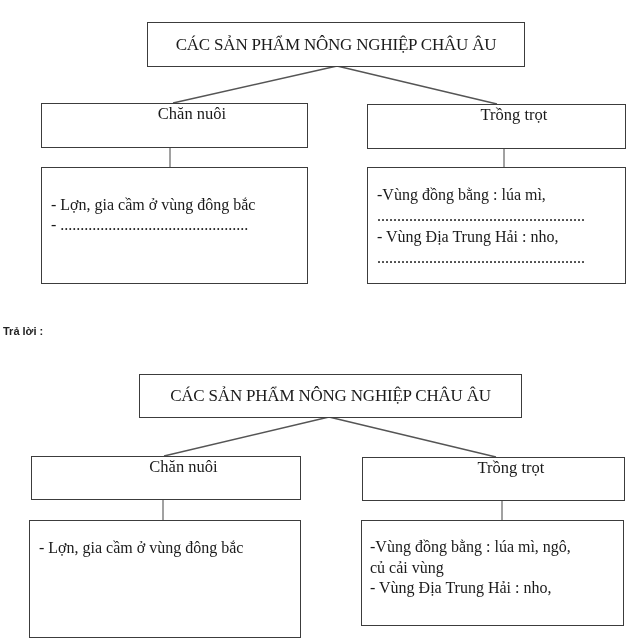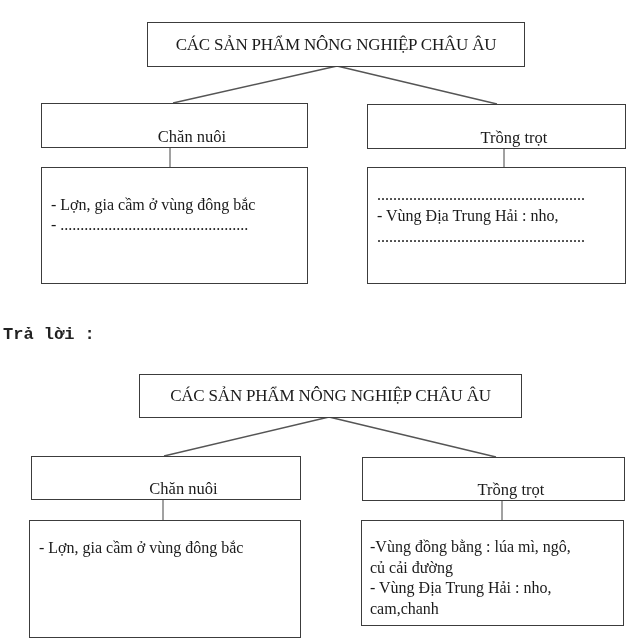--- a/index.html
+++ b/index.html
@@ -6,27 +6,27 @@
   body { width: 635px; height: 644px; position: relative; overflow: hidden; }
   .diagram { position: absolute; left: 0; width: 635px; }
   .lines { position: absolute; left: 0; top: 0; width: 635px; pointer-events: none; }
   .box {
     position: absolute; box-sizing: border-box;
     border: 1px solid #3c3c3c; background: #ffffff;
     font-family: "Liberation Serif", "DejaVu Serif", serif;
     color: #1a1a1a;
   }
   .box.head { display: flex; align-items: center; justify-content: center; font-size: 17px; letter-spacing: -0.2px; text-align: right; }
-  .box.cat { display: flex; align-items: flex-end; justify-content: center; font-size: 16.5px; padding-left: 35px; }
+  .box.cat { display: flex; align-items: flex-start; justify-content: center; font-size: 16.5px; padding-left: 35px; }
   .box.content { font-size: 16px; line-height: 20.5px; padding: 0 0 0 9px; }
   .content .line { display: block; white-space: nowrap; }
   .answer-label {
     position: absolute; left: 3px; top: 325px;
-    font-family: Liberation Mono, monospace;
-    font-weight: bold; font-size: 17px; color: #222222;
+    font-family: Liberation Sans, sans-serif;
+    font-weight: bold; font-size: 11px; color: #222222;
   }
 </style>
 </head>
 <body>
 
 <div class="diagram" style="top:0;height:300px;">
   <svg class="lines" width="635" height="300">
     <line x1="337" y1="66" x2="173" y2="103" stroke="#555" stroke-width="1.3"></line>
     <line x1="337" y1="66" x2="497" y2="104" stroke="#555" stroke-width="1.3"></line>
     <line x1="170" y1="147" x2="170" y2="167" stroke="#444" stroke-width="1"></line>
@@ -44,20 +44,21 @@
   <div class="box cat" style="left:367px;top:104px;width:259px;height:45px;">
     <span>Trồng trọt</span>
   </div>
 
   <div class="box content" style="left:41px;top:167px;width:267px;height:117px;padding-top:27px;line-height:20px;">
     <span class="line">- Lợn, gia cầm ở vùng đông bắc</span>
     <span class="line">- ...............................................</span>
   </div>
 
   <div class="box content" style="left:367px;top:167px;width:259px;height:117px;padding-top:16px;line-height:21px;">
+    <span class="line">-Vùng đồng bằng : lúa mì,</span>
     <span class="line">....................................................</span>
     <span class="line">- Vùng Địa Trung Hải : nho,</span>
     <span class="line">....................................................</span>
   </div>
 </div>
 
 <div class="answer-label">Trả lời :</div>
 
 <div class="diagram" style="top:0;height:644px;">
   <svg class="lines" width="635" height="644">
@@ -78,17 +79,16 @@
   <div class="box cat" style="left:362px;top:457px;width:263px;height:44px;">
     <span>Trồng trọt</span>
   </div>
 
   <div class="box content" style="left:29px;top:520px;width:272px;height:118px;padding-top:16px;line-height:21px;">
     <span class="line">- Lợn, gia cầm ở vùng đông bắc</span>
   </div>
 
   <div class="box content" style="left:361px;top:520px;width:263px;height:106px;padding-top:16px;padding-left:8px;line-height:20.5px;">
     <span class="line">-Vùng đồng bằng : lúa mì, ngô,</span>
-    <span class="line">củ cải đường</span>
+    <span class="line">củ cải vùng</span>
     <span class="line">- Vùng Địa Trung Hải : nho,</span>
-    <span class="line">cam,chanh</span>
   </div>
 </div>
 
 </body></html>

